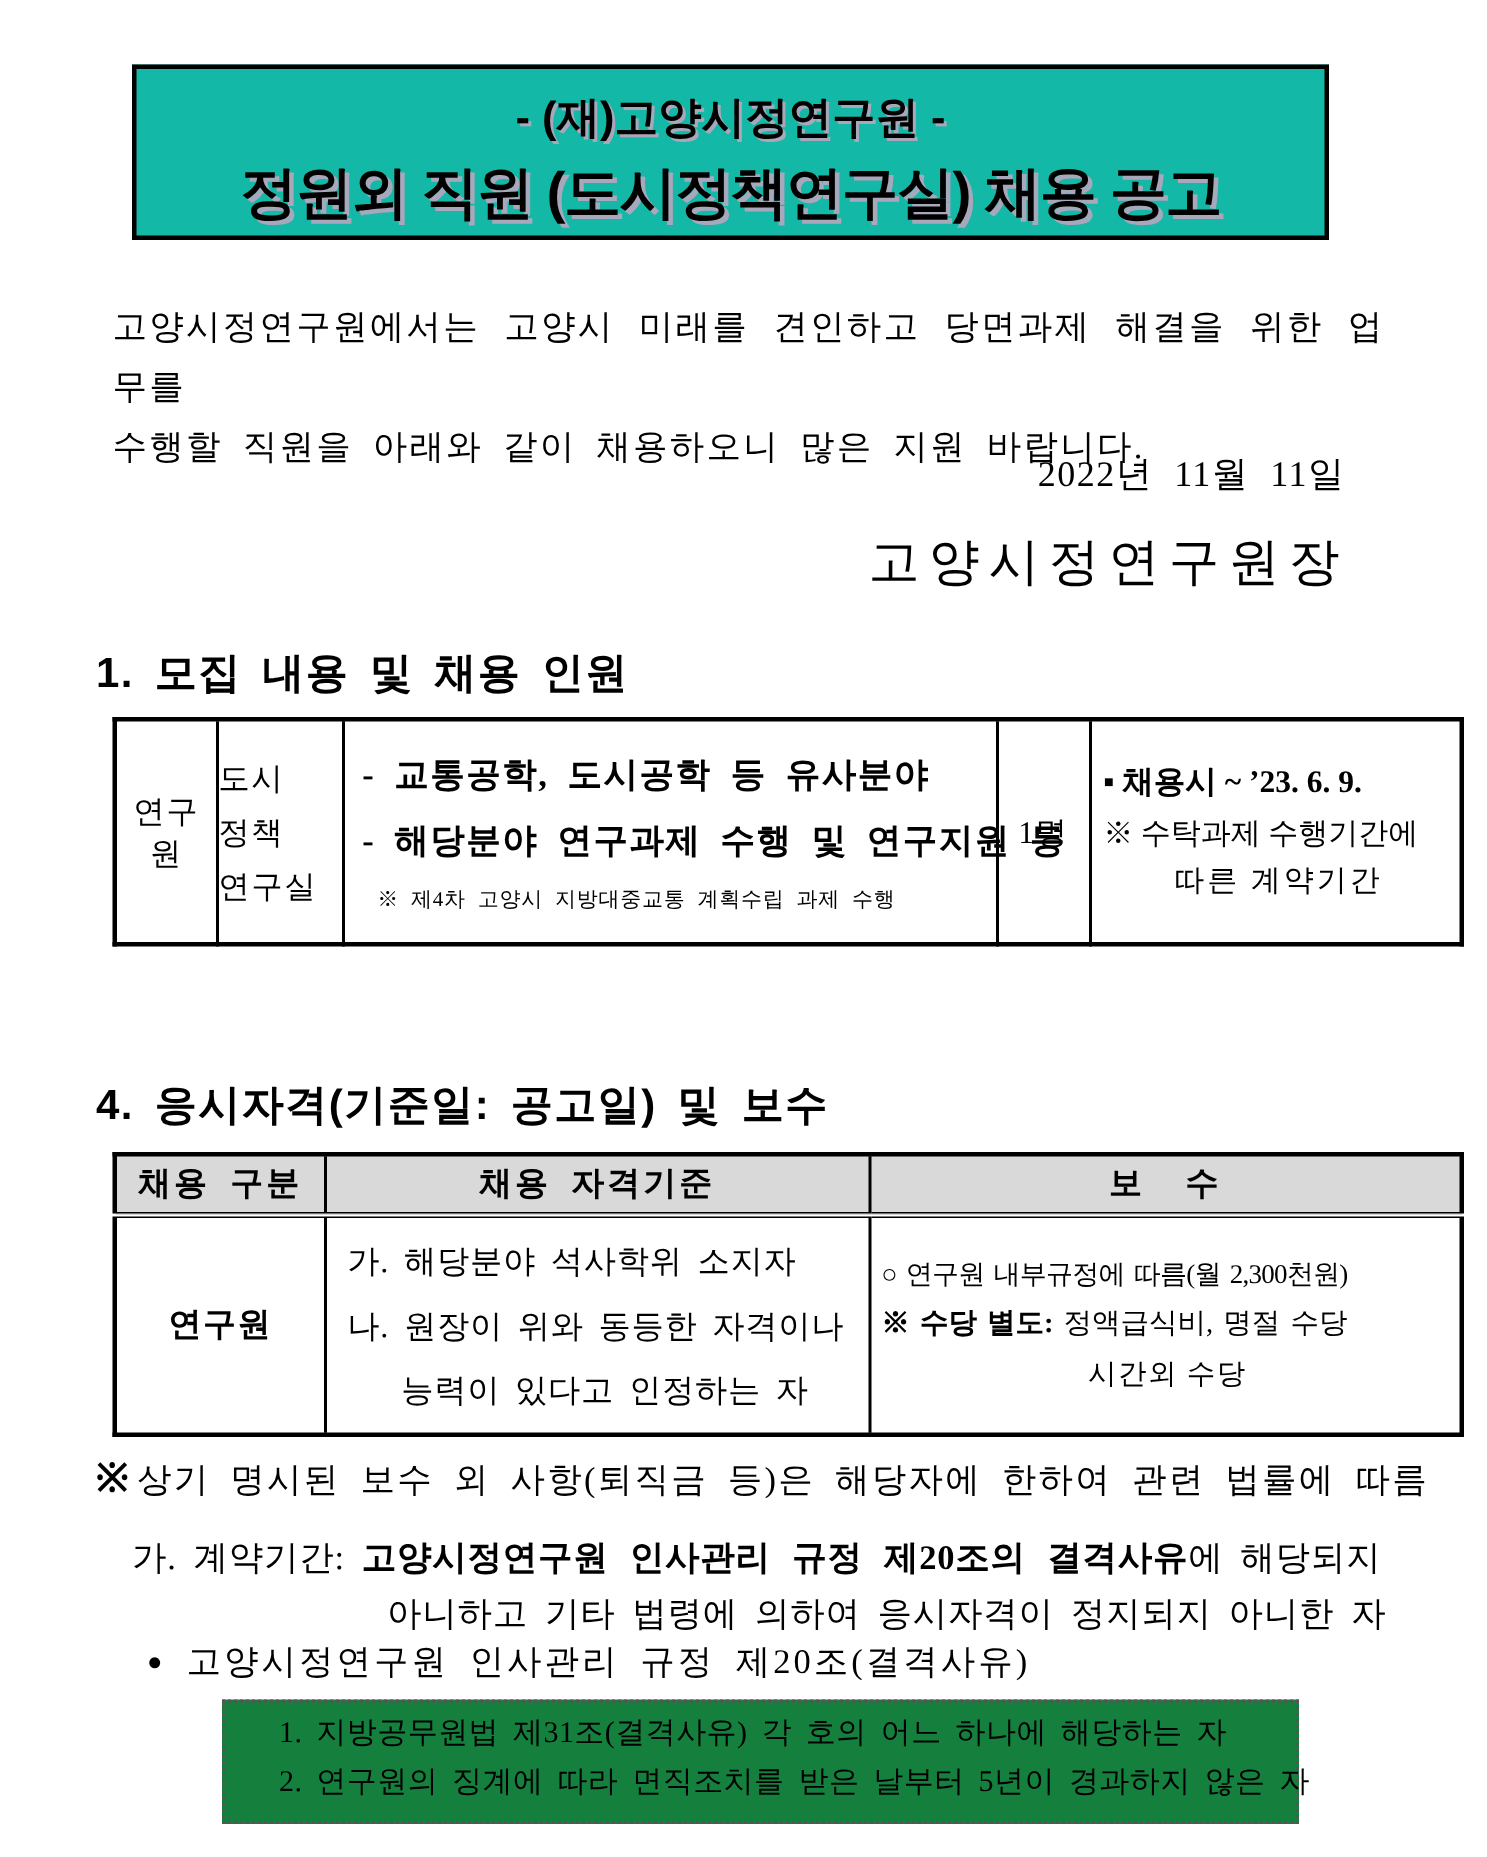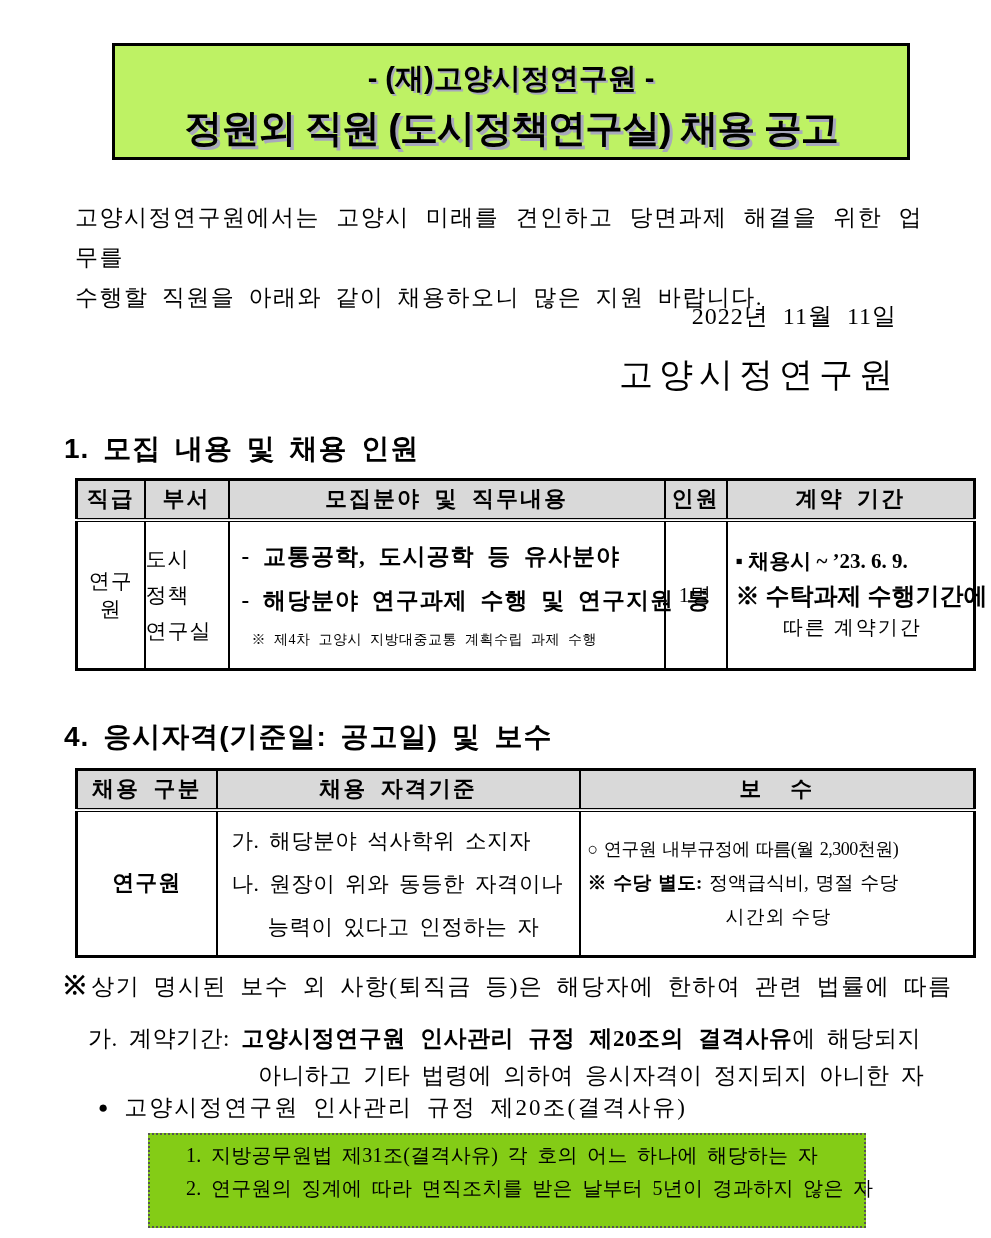--- a/index.html
+++ b/index.html
@@ -12,24 +12,24 @@
     height: 1238px;
     position: relative;
     overflow: hidden;
     font-family: "Liberation Serif", serif;
     color: #000;
   }
 
   
   .title-box {
     position: absolute;
-    left: 112px; top: 43px;
+    left: 88px; top: 43px;
     width: 798px; height: 117px;
     box-sizing: border-box;
-    background: #bef264;
+    background: #14b8a6;
     border: 3px solid #000;
     text-align: center;
   }
   .title-line1 {
     margin-top: 13px;
     font-family: "Liberation Sans", sans-serif;
     font-weight: bold;
     font-size: 29px;
     letter-spacing: 0px;
     text-shadow: 2px 2px 0 #a8a8bc;
@@ -136,21 +136,21 @@
   }
 
   .contract { padding: 0 4px 0 8px !important; }
   .contract div { white-space: nowrap; }
   .contract .con-b {
     font-weight: bold;
     font-size: 21px;
     letter-spacing: 0px;
     margin-bottom: 6px;
   }
-  .contract .con-n { font-size: 24px; letter-spacing: 0px; line-height: 31px; font-weight: bold; }
+  .contract .con-n { font-size: 20px; letter-spacing: 0px; line-height: 31px; }
   .contract .con-c { font-size: 20px; letter-spacing: 2px; text-align: center; line-height: 31px; }
 
   .category { text-align: center; font-weight: bold; font-size: 22px; letter-spacing: 1px; }
 
   .qual { padding-left: 14px !important; }
   .qual div {
     font-size: 21.5px;
     letter-spacing: 0.5px;
     word-spacing: 4px;
     white-space: nowrap;
@@ -195,23 +195,23 @@
     font-size: 23px;
     letter-spacing: 2px;
     word-spacing: 6px;
     white-space: nowrap;
   }
   .bullet-line .dot { font-size: 17px; margin-right: 14px; vertical-align: 2px; }
 
   .ybox {
     position: absolute;
     left: 148px; top: 1133px;
-    width: 718px; height: 95px;
+    width: 718px; height: 83px;
     box-sizing: border-box;
-    background: #84cc16;
+    background: #15803d;
     border: 2px dotted #555;
     padding: 4px 0 0 36px;
   }
   .ybox div {
     font-size: 20px;
     letter-spacing: 0.3px;
     word-spacing: 4px;
     line-height: 33px;
     white-space: nowrap;
   }
@@ -223,40 +223,33 @@
   <div class="title-line1">- (재)고양시정연구원 -</div>
   <div class="title-line2">정원외 직원 (도시정책연구실) 채용 공고</div>
 </div>
 
 <div class="intro">
   <div class="intro-l1">고양시정연구원에서는 고양시 미래를 견인하고 당면과제 해결을 위한 업무를</div>
   <div class="intro-l2">수행할 직원을 아래와 같이 채용하오니 많은 지원 바랍니다.</div>
 </div>
 
 <div class="date-line">2022년  11월  11일</div>
-<div class="signature">고양시정연구원</div>
+<div class="signature">고양시정연구원장</div>
 
 <div class="sec-heading h1">1. 모집 내용 및 채용 인원</div>
 
 <table class="t t1">
   <colgroup>
     <col style="width:68px">
       <col style="width:84px">
       <col style="width:436px">
       <col style="width:62px">
       <col style="width:248px">
   </colgroup>
   <tbody>
-      <tr class="thead">
-    <td>직급</td>
-    <td>부서</td>
-    <td>모집분야 및 직무내용</td>
-    <td>인원</td>
-    <td>계약 기간</td>
-  </tr>
   <tr class="tbody">
     <td class="cell-center">연구원</td>
     <td class="dept">
       <div>도시</div>
       <div>정책</div>
       <div>연구실</div>
     </td>
     <td class="duty">
       <div class="duty-b">- 교통공학, 도시공학 등 유사분야</div>
       <div class="duty-b">- 해당분야 연구과제 수행 및 연구지원 등</div>

